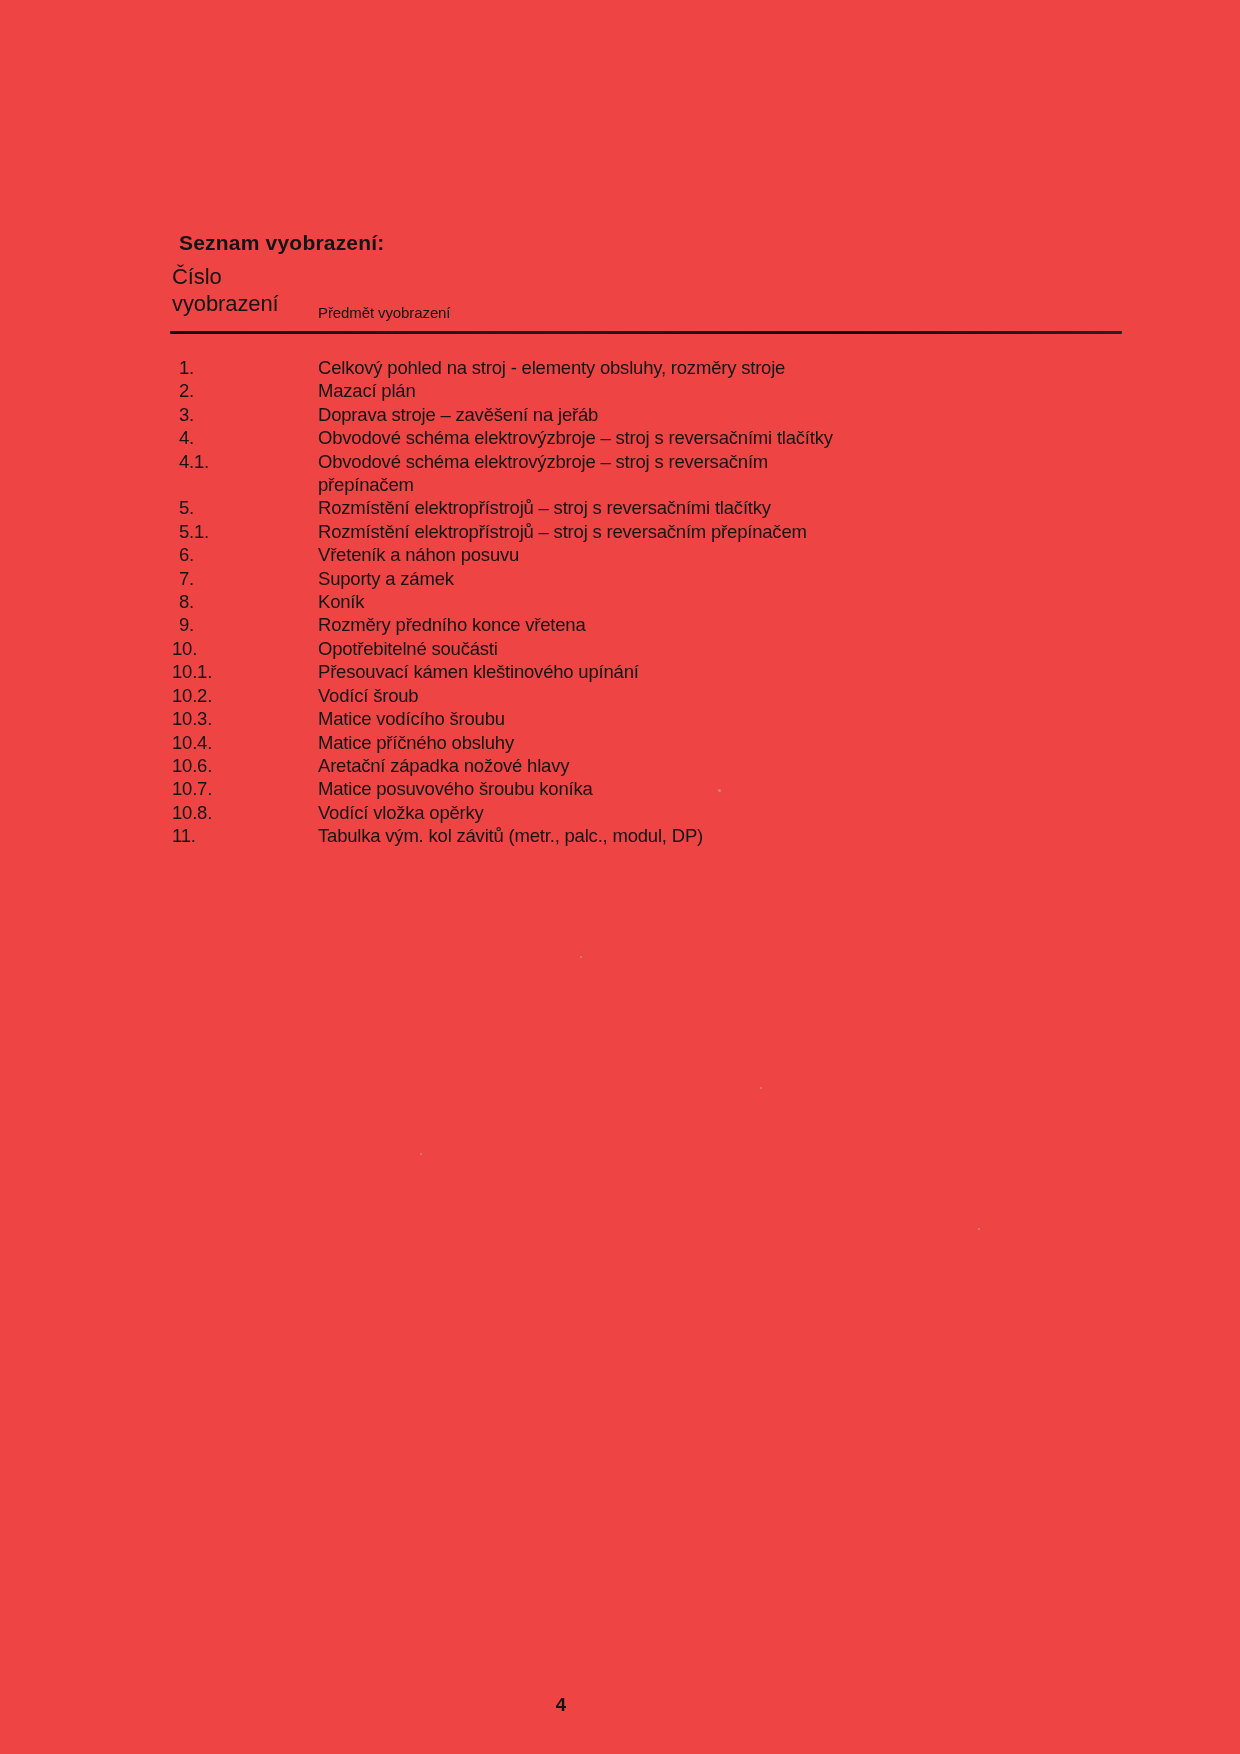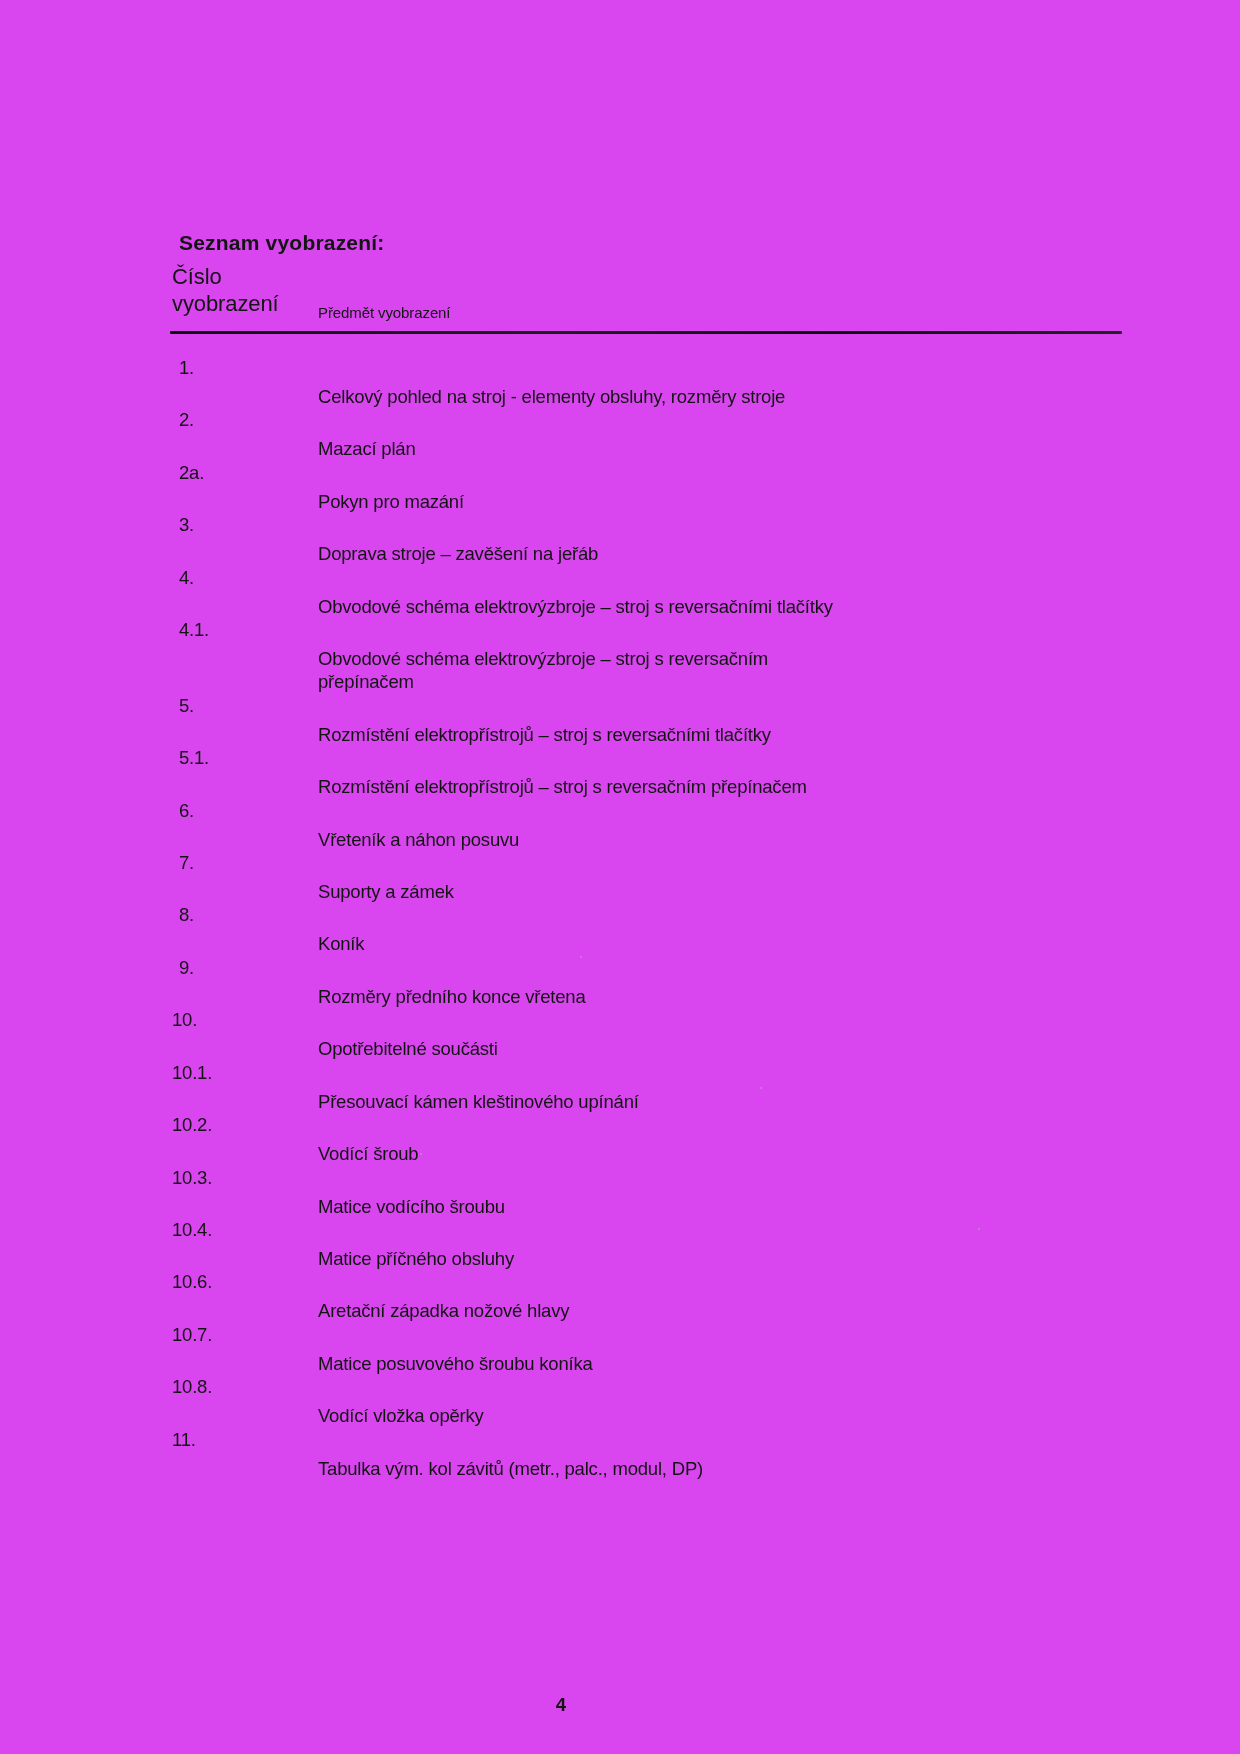--- a/index.html
+++ b/index.html
@@ -4,21 +4,21 @@
 <style>
   html, body {
     margin: 0;
     padding: 0;
     background: #ffffff;
   }
   .page {
     position: relative;
     width: 1240px;
     height: 1754px;
-    background: #d946ef;
+    background: #ef4444;
     font-family: "Liberation Sans", "DejaVu Sans", sans-serif;
     color: #141414;
     overflow: hidden;
   }
   .doc-title {
     position: absolute;
     left: 179px;
     top: 231px;
     font-size: 21px;
     font-weight: bold;
@@ -70,21 +70,20 @@
   .row .num {
     flex: 0 0 146px;
     white-space: nowrap;
   }
   .row.indent .num {
     padding-left: 7px;
     flex-basis: 139px;
   }
   .row .desc {
     white-space: pre-line;
-    margin-top: 29px;
   }
   .page-number {
     position: absolute;
     left: 549px;
     top: 1694px;
     width: 24px;
     text-align: center;
     font-size: 18.5px;
     font-weight: bold;
   }
@@ -114,24 +113,20 @@
   <div class="rows">
       <div class="row indent">
         <span class="num">1.</span>
         <span class="desc">Celkový pohled na stroj - elementy obsluhy, rozměry stroje</span>
       </div>
       <div class="row indent">
         <span class="num">2.</span>
         <span class="desc">Mazací plán</span>
       </div>
       <div class="row indent">
-        <span class="num">2a.</span>
-        <span class="desc">Pokyn pro mazání</span>
-      </div>
-      <div class="row indent">
         <span class="num">3.</span>
         <span class="desc">Doprava stroje – zavěšení na jeřáb</span>
       </div>
       <div class="row indent">
         <span class="num">4.</span>
         <span class="desc">Obvodové schéma elektrovýzbroje – stroj s reversačními tlačítky</span>
       </div>
       <div class="row indent">
         <span class="num">4.1.</span>
         <span class="desc">Obvodové schéma elektrovýzbroje – stroj s reversačním

